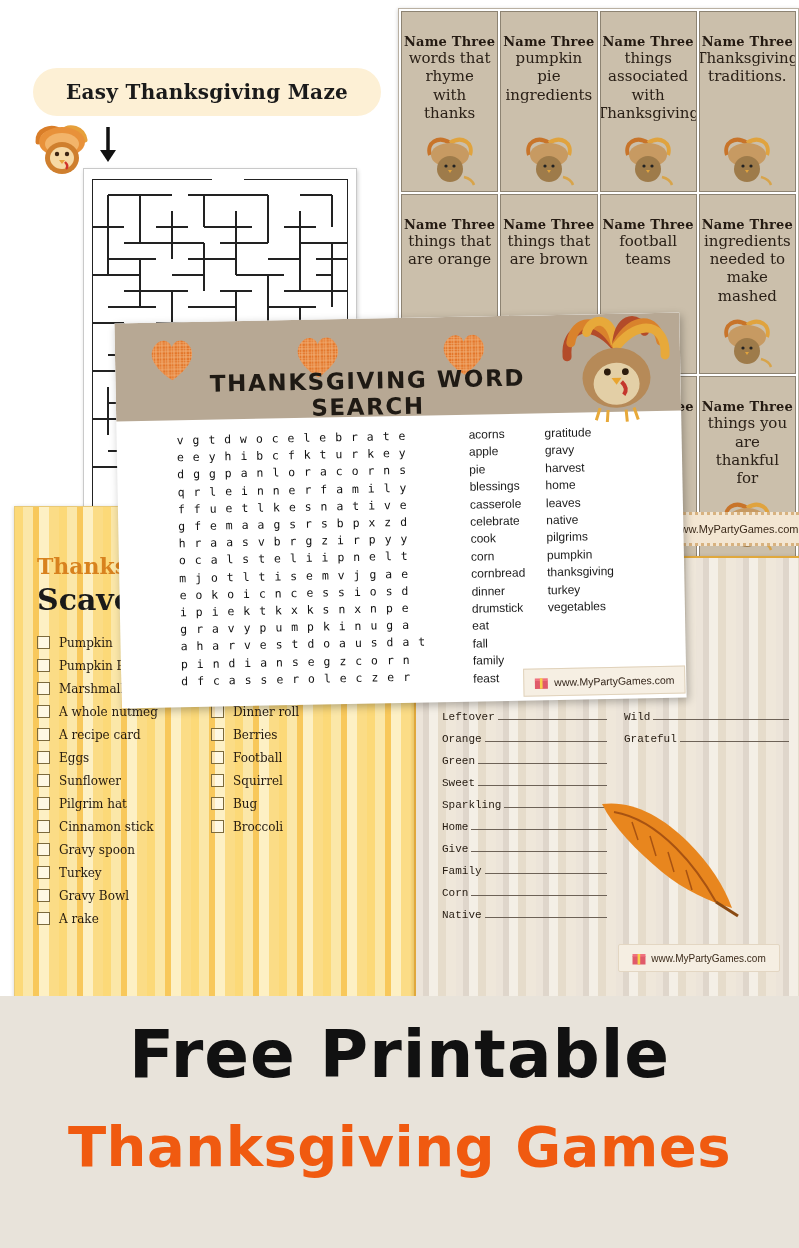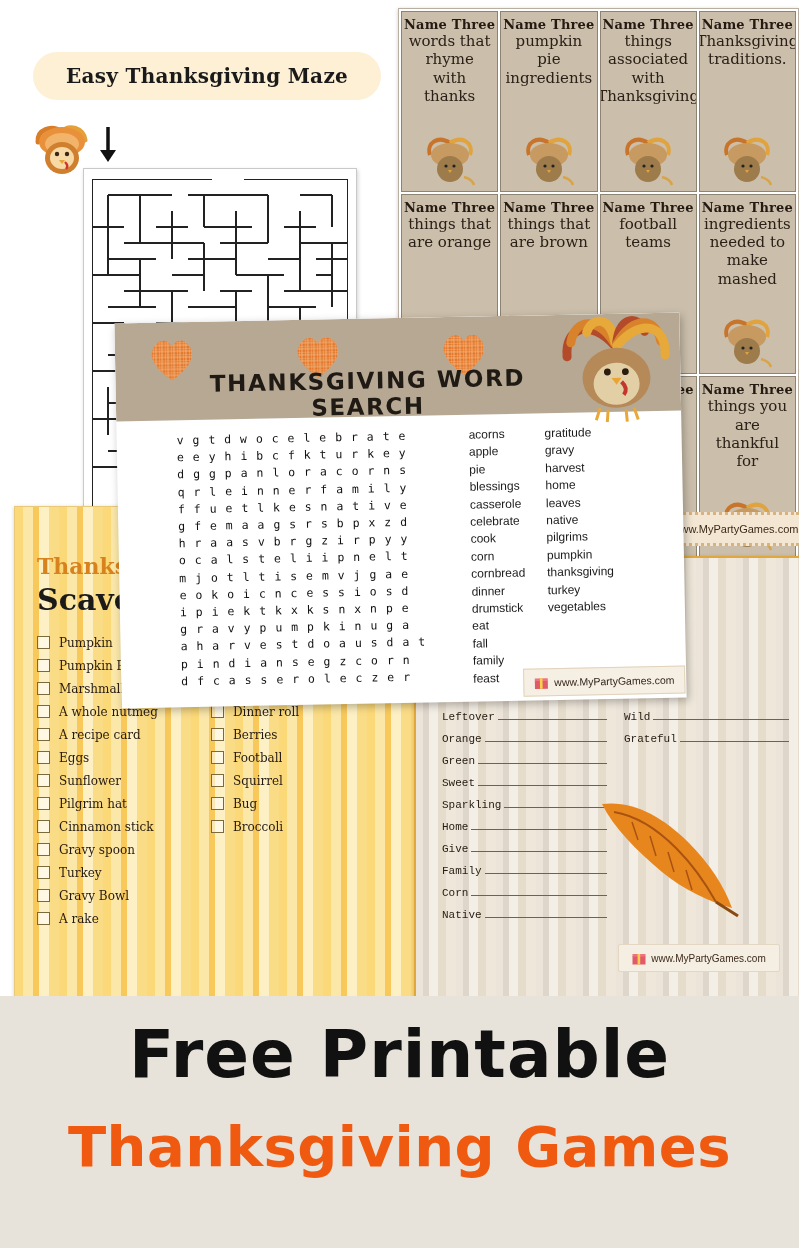--- a/index.html
+++ b/index.html
@@ -6,21 +6,21 @@
   body{
     width:799px;height:1248px;position:relative;overflow:hidden;
     background:#ffffff;
     font-family:"Liberation Sans", sans-serif;
   }
   .canvas{position:absolute;left:0;top:0;width:799px;height:1248px;}
 
   
   #maze-card{position:absolute;left:33px;top:30px;width:350px;height:470px;}
   #maze-title-pill{
-    position:absolute;left:0;top:22px;width:348px;height:48px;
+    position:absolute;left:0;top:38px;width:348px;height:48px;
     background:#fdf0d5;border-radius:24px;
     display:flex;align-items:center;justify-content:center;
   }
   #maze-title-pill span{
     font-family:"DejaVu Serif", serif;font-weight:bold;font-size:20px;color:#1a1a1a;
     letter-spacing:.3px;
   }
   #maze-turkey{position:absolute;left:-2px;top:92px;width:62px;height:62px;}
   #maze-arrow{position:absolute;left:60px;top:95px;width:30px;height:40px;}
   #maze-box{
@@ -33,21 +33,21 @@
   
   #name-three-sheet{
     position:absolute;left:398px;top:8px;width:401px;height:552px;
     background:#ffffff;border:1px solid #b9b0a2;
     box-shadow:0 1px 4px rgba(0,0,0,.2);
     display:grid;grid-template-columns:repeat(4,1fr);grid-template-rows:repeat(3,1fr);
     gap:2px;padding:2px;box-sizing:border-box;
   }
   .nt-card{
     background:#cbbfab;border:1px solid #8d8372;position:relative;overflow:hidden;
-    display:flex;flex-direction:column;align-items:center;padding-top:5px;box-sizing:border-box;
+    display:flex;flex-direction:column;align-items:center;padding-top:22px;box-sizing:border-box;
   }
   .nt-head{
     font-family:"DejaVu Serif", serif;font-size:13px;color:#241a12;font-weight:bold;
     letter-spacing:.2px;
   }
   .nt-body{
     font-family:"DejaVu Serif", serif;font-size:15px;color:#2a2017;text-align:center;
     line-height:1.22;padding:0 6px;
   }
   .nt-turkey{position:absolute;left:50%;transform:translateX(-50%);bottom:2px;width:60px;height:54px;}

